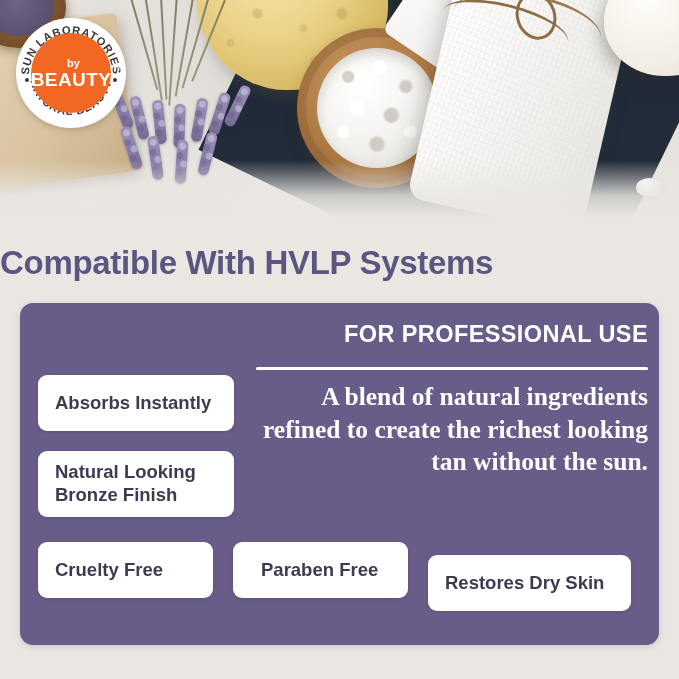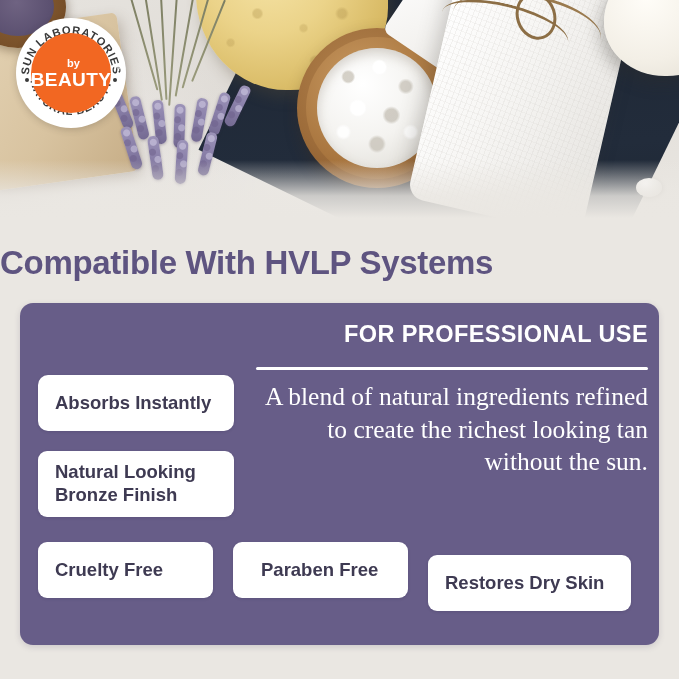--- a/index.html
+++ b/index.html
@@ -346,42 +346,42 @@
     background: #FFFFFF;
     border-radius: 2px;
   }
   .panel-desc {
     position: absolute;
     left: 230px; top: 78px;
     width: 398px;
     text-align: right;
     color: #FFFFFF;
     font-family: "Liberation Serif", serif;
-    font-weight: normal;
+    font-weight: bold;
     font-size: 25.5px;
     line-height: 1.28;
   }
 
   
   .pill {
     position: absolute;
     background: #FFFFFF;
     border-radius: 9px;
     color: #3E3A52;
     font-size: 18.5px;
     font-weight: bold;
     display: flex;
     align-items: center;
     box-sizing: border-box;
     padding: 0 17px;
     box-shadow: 0 1px 3px rgba(40,32,60,.16);
   }
   .pill span { line-height: 1.22; }
 
-  .pill-absorbs       { left: 18px;  top: 72px;  width: 196px; height: 56px; border-radius: 10px; }
+  .pill-absorbs       { left: 18px;  top: 72px;  width: 196px; height: 56px; }
   .pill-bronze        { left: 18px;  top: 148px; width: 196px; height: 66px; }
   .pill-cruelty       { left: 18px;  top: 239px; width: 175px; height: 56px; }
   .pill-paraben       { left: 213px; top: 239px; width: 175px; height: 56px; padding-left: 28px; }
   .pill-restores      { left: 408px; top: 239px; width: 203px; height: 56px; margin-top: 13px; }
 </style>
 </head>
 <body>
 
 <div class="canvas">
 

